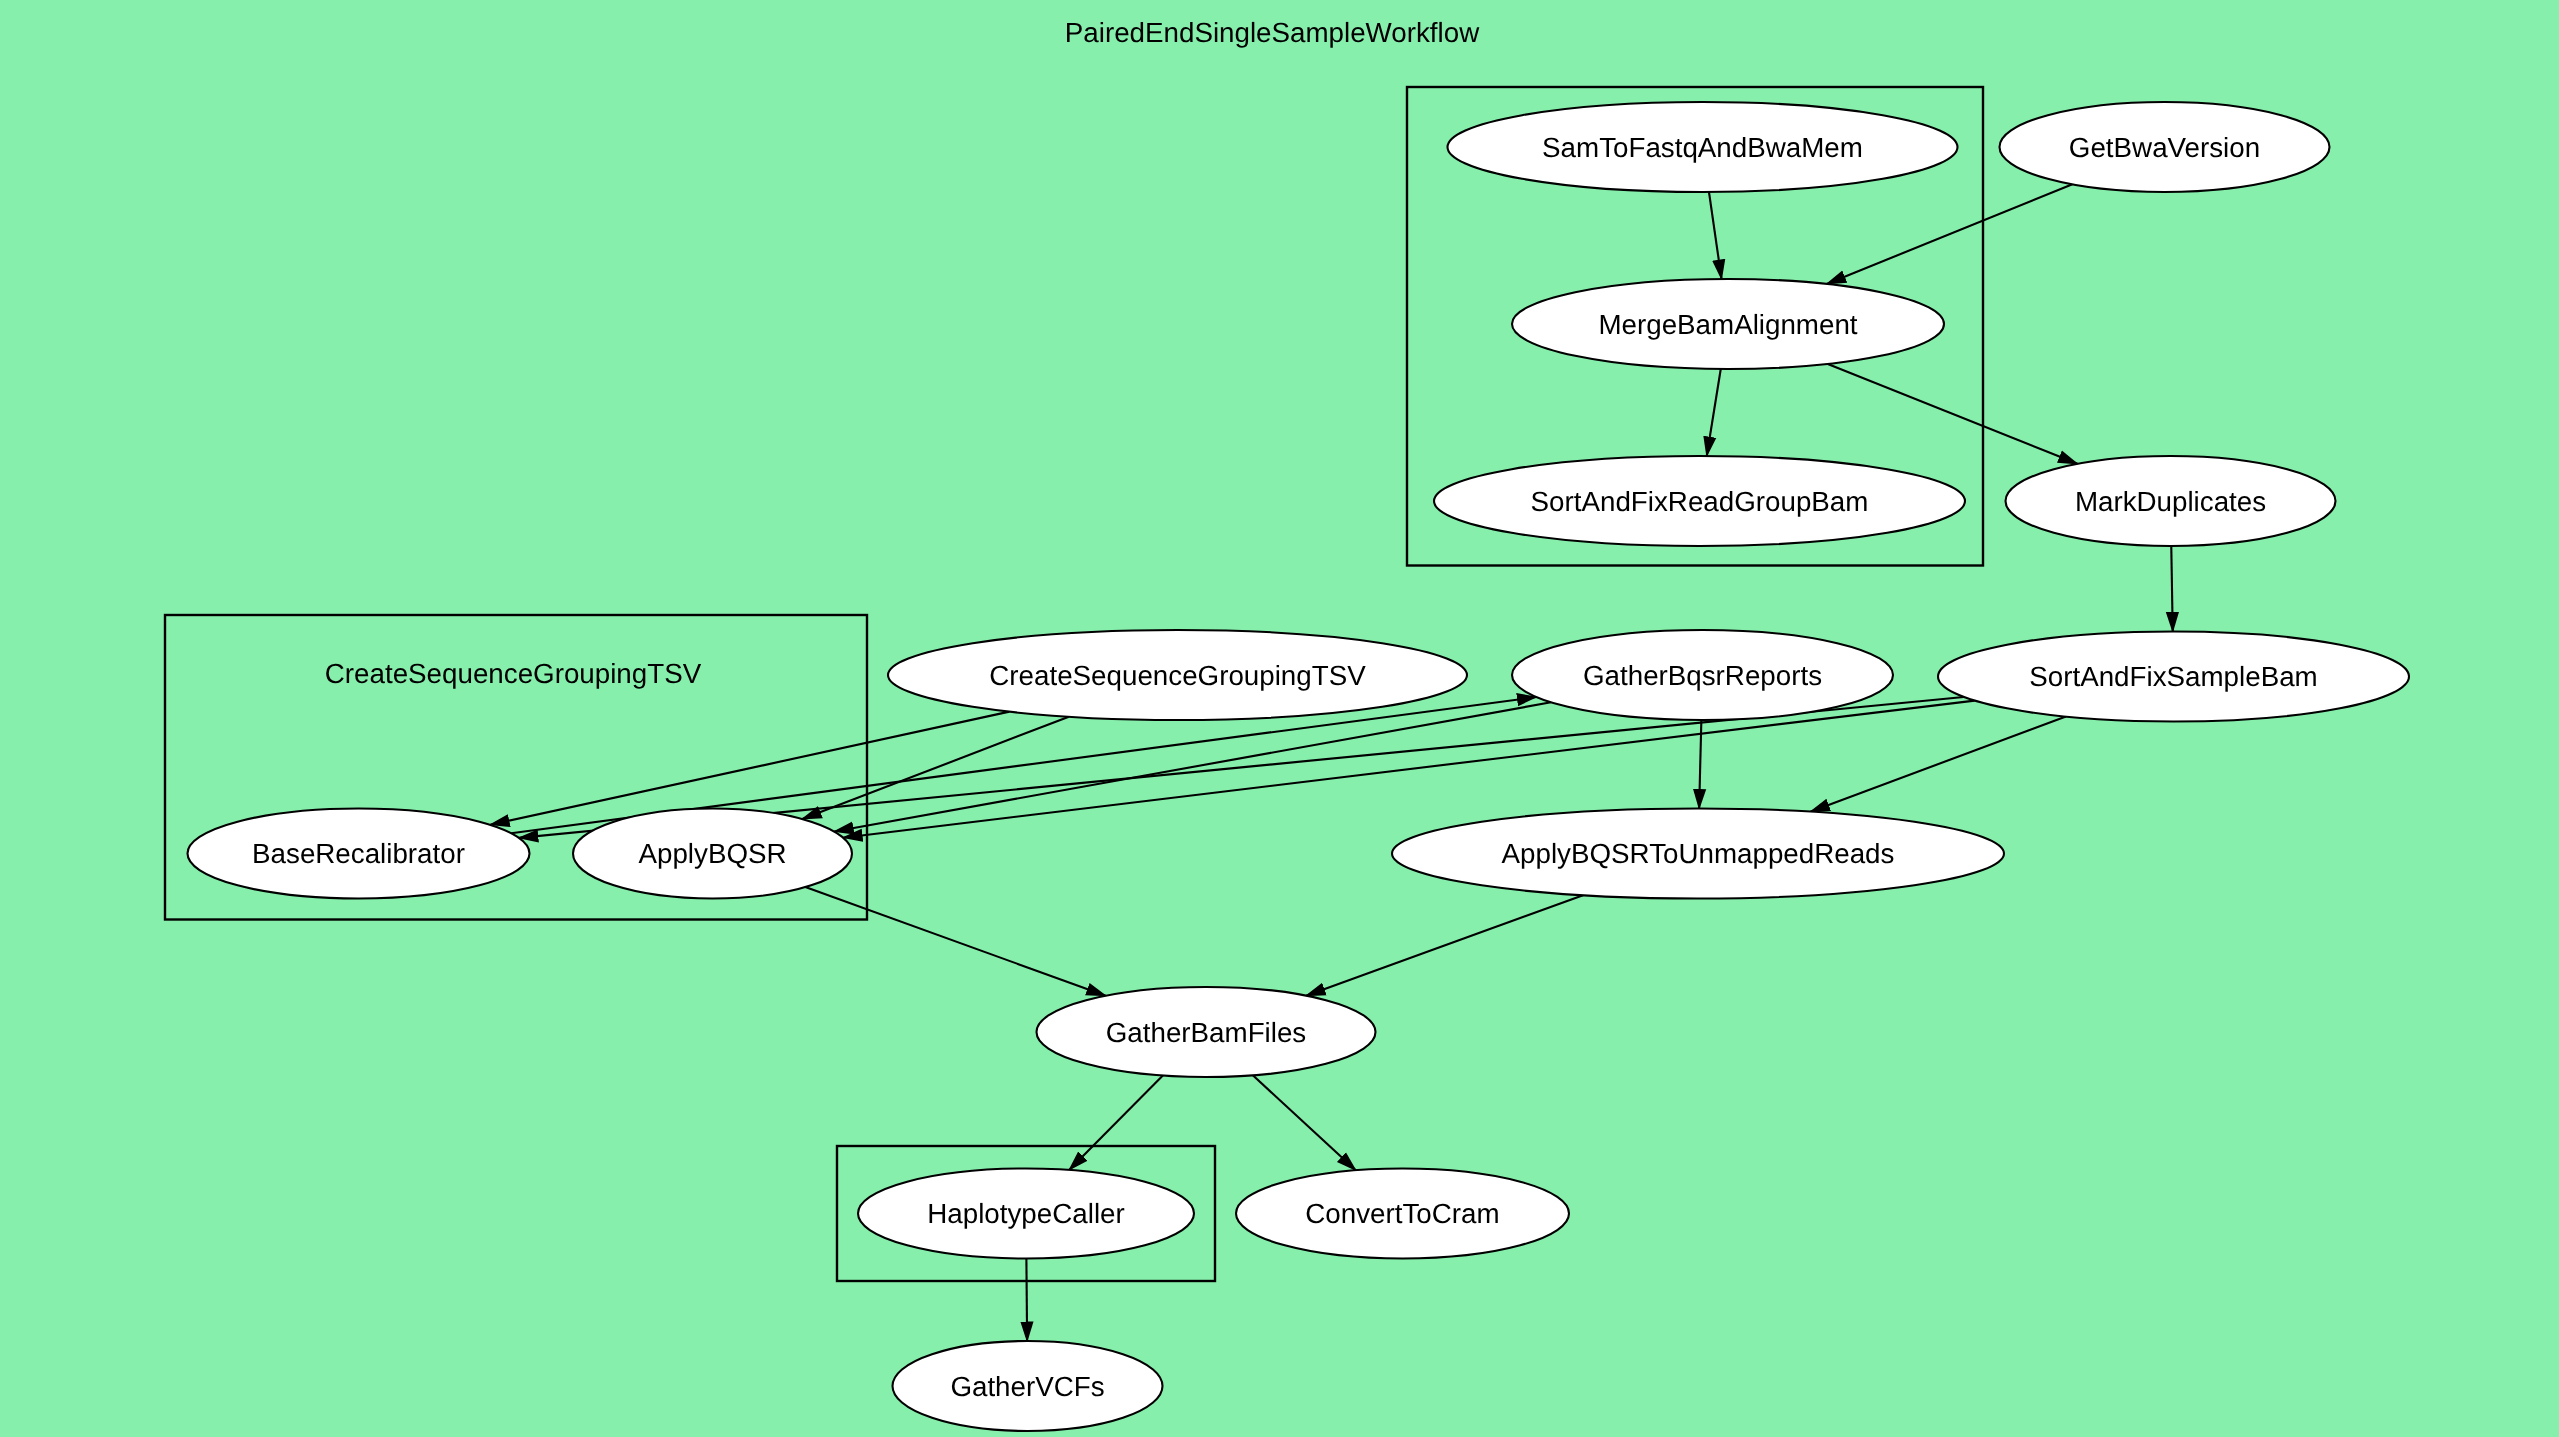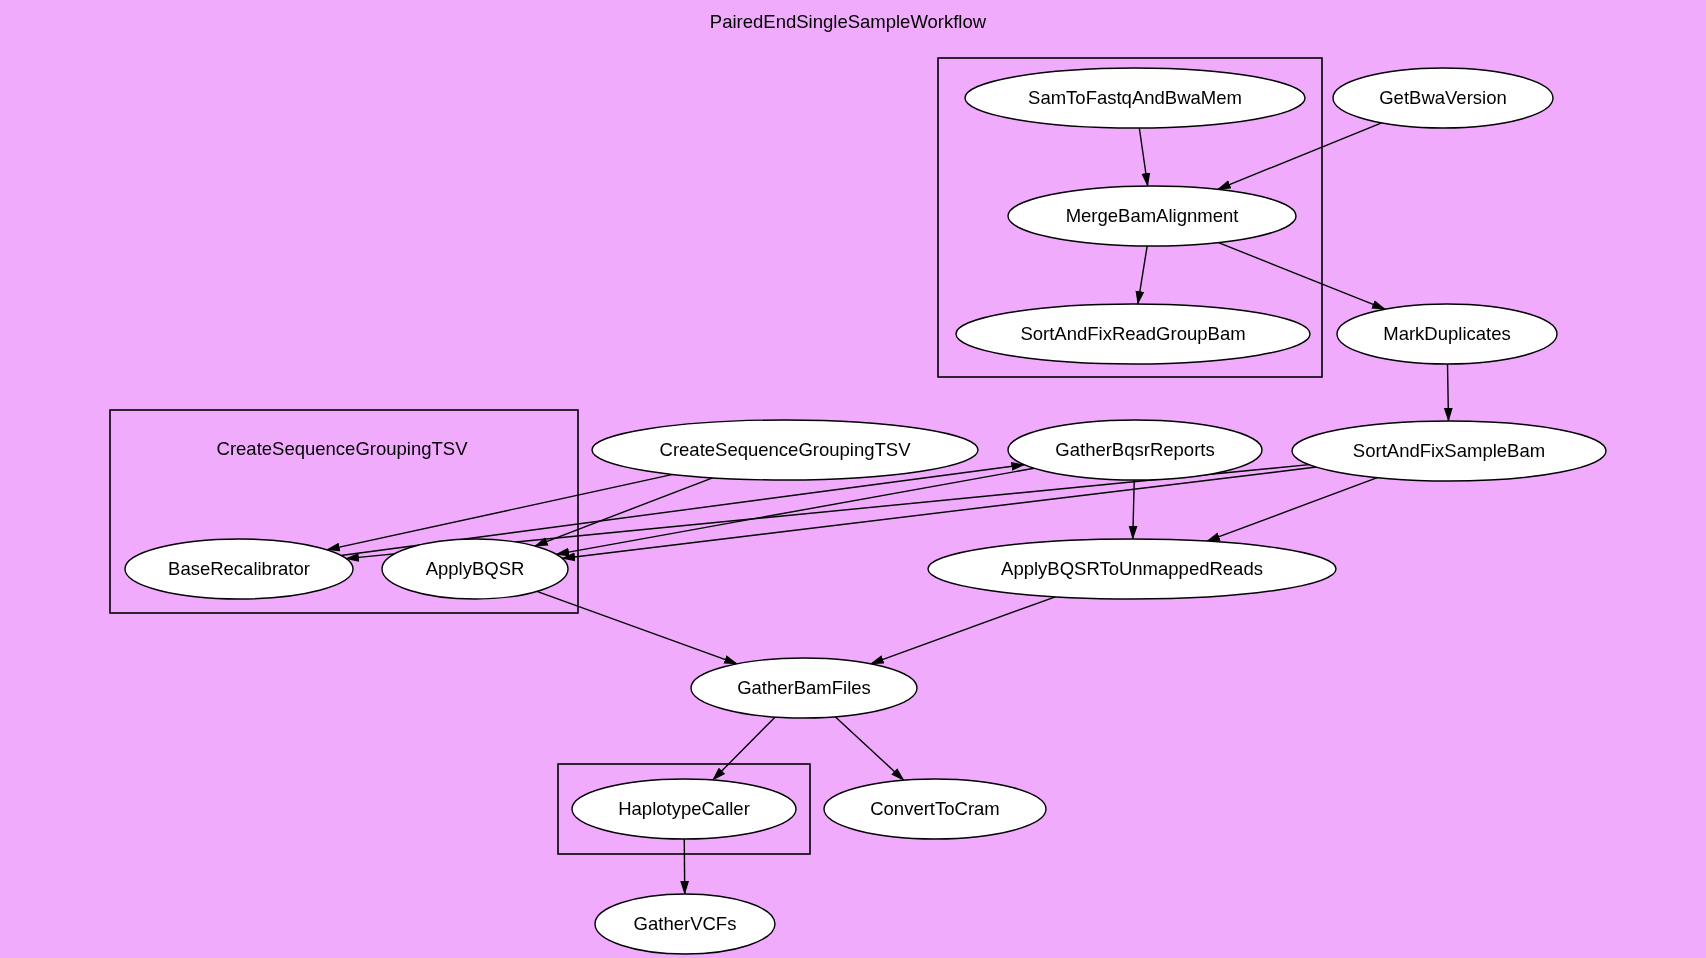--- a/index.html
+++ b/index.html
@@ -4,21 +4,21 @@
 <style>
   html, body {
     margin: 0;
     padding: 0;
     background: #ffffff;
   }
   .canvas {
     position: relative;
     width: 1706px;
     height: 958px;
-    background: #f0abfc;
+    background: #86efac;
     overflow: hidden;
     font-family: "Liberation Sans", sans-serif;
   }
   svg text {
     font-family: "Liberation Sans", sans-serif;
     font-size: 18.5px;
     fill: #000000;
   }
   svg .graph-title {
     font-size: 18.5px;

